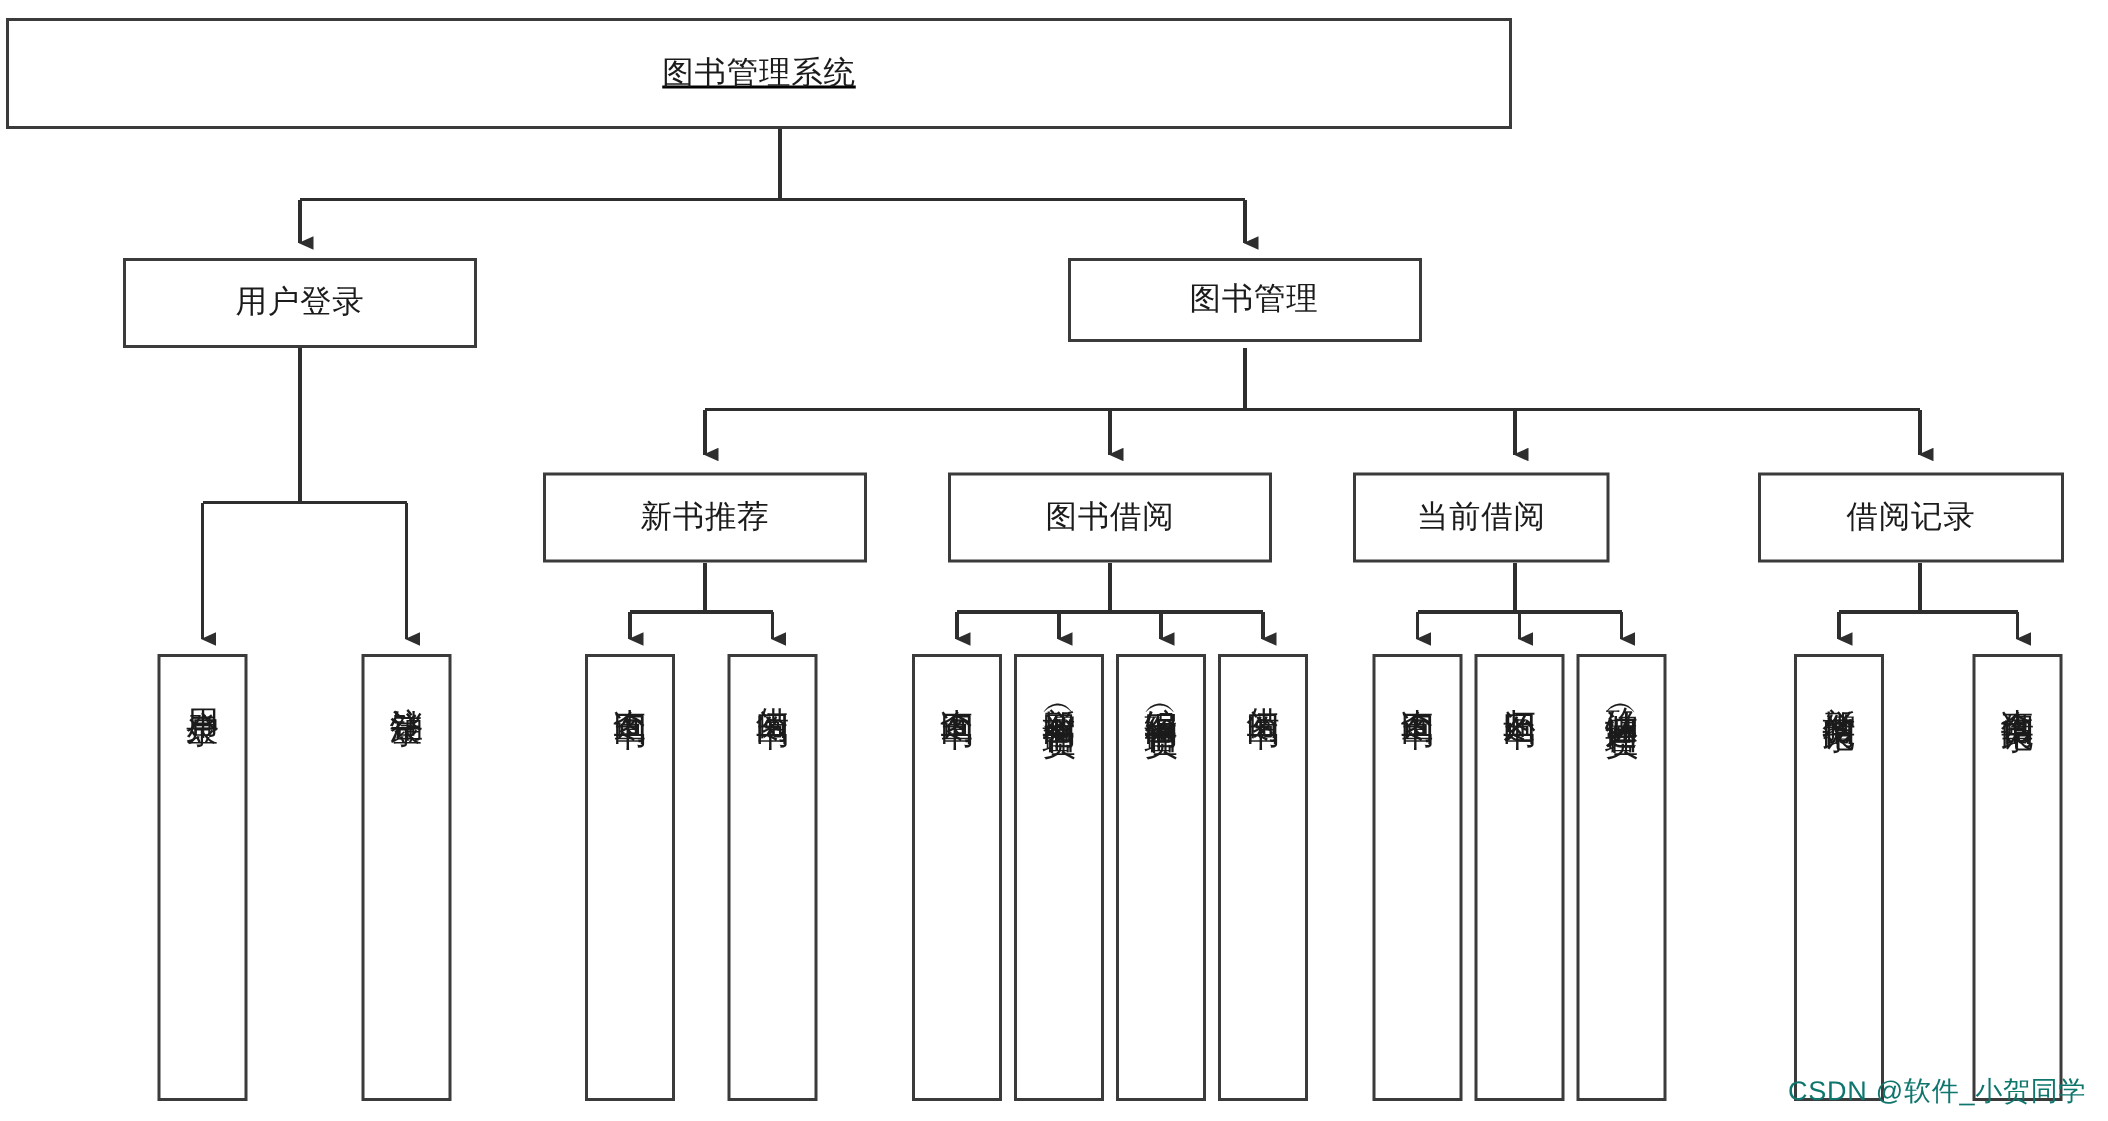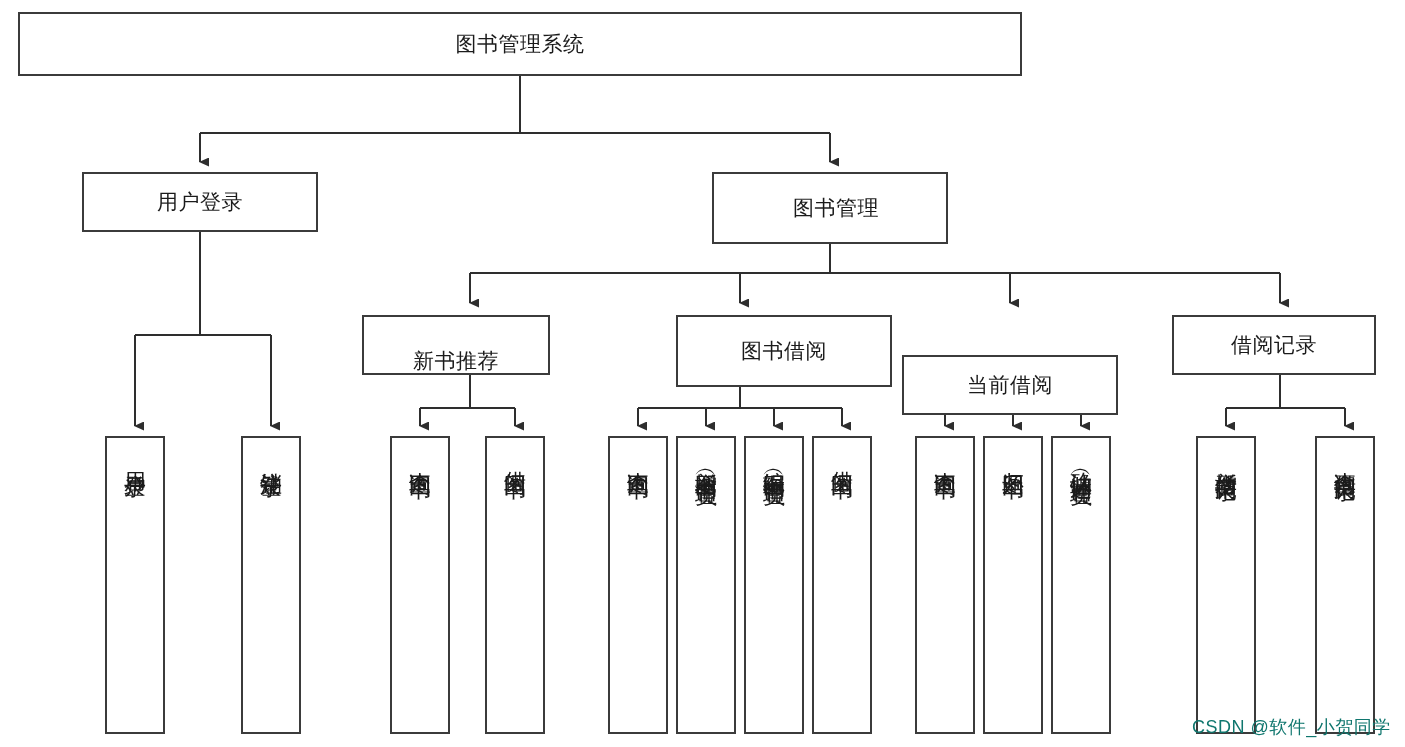--- a/index.html
+++ b/index.html
@@ -118,38 +118,38 @@
       <path d="M 1081,408 L 1081,426" marker-end="url(#arrowhead)"></path>
 
       <path d="M 1280,375 L 1280,408"></path>
       <path d="M 1226,408 L 1345,408"></path>
       <path d="M 1226,408 L 1226,426" marker-end="url(#arrowhead)"></path>
       <path d="M 1345,408 L 1345,426" marker-end="url(#arrowhead)"></path>
 
     </g>
   </svg>
 
-  <div class="node node-h" style="left:18px; top:12px; width:1004px; height:64px;">
+  <div class="node node-h" style="left:4px; top:12px; width:1004px; height:74px;text-decoration:underline;">
     <span class="node-label">图书管理系统</span>
   </div>
 
   <div class="node node-h" style="left:82px; top:172px; width:236px; height:60px;">
     <span class="node-label">用户登录</span>
   </div>
-  <div class="node node-h" style="left:712px; top:172px; width:236px; height:72px;padding-left:12px;">
+  <div class="node node-h" style="left:712px; top:172px; width:236px; height:56px;padding-left:12px;">
     <span class="node-label">图书管理</span>
   </div>
 
-  <div class="node node-h" style="left:362px; top:315px; width:188px; height:60px;align-items:flex-end;">
+  <div class="node node-h" style="left:362px; top:315px; width:216px; height:60px;">
     <span class="node-label">新书推荐</span>
   </div>
-  <div class="node node-h" style="left:632px; top:315px; width:216px; height:72px;margin-left:44px;">
+  <div class="node node-h" style="left:632px; top:315px; width:216px; height:60px;">
     <span class="node-label">图书借阅</span>
   </div>
-  <div class="node node-h" style="left:902px; top:315px; width:216px; height:60px;margin-top:40px;">
+  <div class="node node-h" style="left:902px; top:315px; width:171px; height:60px;">
     <span class="node-label">当前借阅</span>
   </div>
   <div class="node node-h" style="left:1172px; top:315px; width:204px; height:60px;">
     <span class="node-label">借阅记录</span>
   </div>
 
   <div class="node node-v" style="left:105px; top:436px; width:60px; height:298px;">
     <span class="node-label">用户登录</span>
   </div>
   <div class="node node-v" style="left:241px; top:436px; width:60px; height:298px;">

